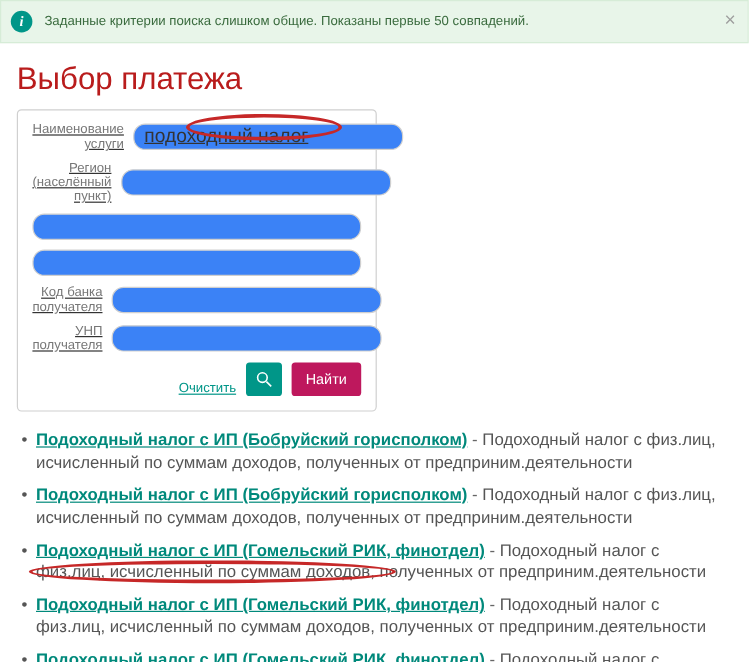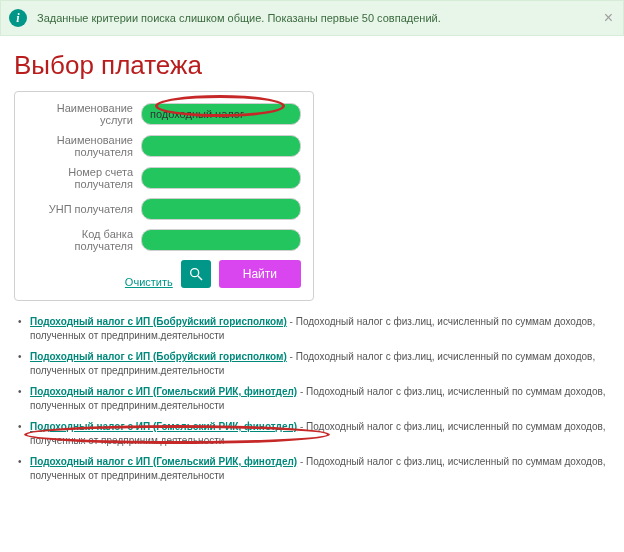--- a/index.html
+++ b/index.html
@@ -59,38 +59,39 @@
   .form-box {
     border: 1px solid #d0d0d0;
     border-radius: 4px;
     padding: 10px 12px 12px 12px;
     width: 300px;
   }
   .form-row {
     display: flex;
     align-items: center;
     margin-bottom: 8px;
+    text-decoration: underline;
   }
   .form-label {
     width: 140px;
     text-align: right;
     color: #777;
     font-size: 11px;
     padding-right: 8px;
   }
   .form-input {
     flex: 1;
     height: 22px;
     border: 1px solid #cfcfcf;
     border-radius: 10px;
     padding: 2px 8px;
-    font-size: 11px;
+    font-size: 16px;
     color: #333;
     outline: none;
-    background: #22c55e;
+    background: #3b82f6;
   }
   .button-row {
     display: flex;
     align-items: flex-end;
     justify-content: flex-end;
     gap: 8px;
     margin-top: 4px;
   }
   .btn-clear {
     color: #009688;
@@ -107,39 +108,39 @@
     background: #009688;
     border: none;
     border-radius: 3px;
     display: flex;
     align-items: center;
     justify-content: center;
     cursor: pointer;
   }
   .btn-icon svg { width: 16px; height: 16px; stroke: #fff; stroke-width: 2; fill: none; }
   .btn-find {
-    background: #d946ef;
+    background: #be185d;
     color: #fff;
     border: none;
     border-radius: 3px;
     height: 28px;
-    padding: 0 24px;
+    padding: 0 12px;
     font-size: 12px;
     cursor: pointer;
   }
   .results {
     list-style: none;
     padding: 0 0 0 4px;
     margin: 14px 0 0 0;
   }
   .results li {
     position: relative;
     padding-left: 12px;
     margin-bottom: 8px;
-    font-size: 10px;
+    font-size: 14px;
     color: #555;
     line-height: 1.35;
   }
   .results li::before {
     content: "•";
     position: absolute;
     left: 0;
     top: 0;
     color: #555;
   }
@@ -168,33 +169,35 @@
 <div class="content">
   <h1>Выбор платежа</h1>
 
   <div class="form-box" style="position:relative">
 
     <div class="form-row">
       <div class="form-label">Наименование услуги</div>
       <input class="form-input" value="подоходный налог" style="">
     </div>
     <div class="form-row">
-      <div class="form-label">Наименование получателя</div>
-      <input class="form-input" value="" style="">
-    </div>
-    <div class="form-row">
-      <div class="form-label">Номер счета получателя</div>
+      <div class="form-label">Регион (населённый пункт)</div>
+      <input class="form-input" value="" style="">
+    </div>
+    <div class="form-row">
+      <input class="form-input" value="" style="">
+    </div>
+    <div class="form-row">
+      <input class="form-input" value="" style="">
+    </div>
+    <div class="form-row">
+      <div class="form-label">Код банка получателя</div>
       <input class="form-input" value="" style="">
     </div>
     <div class="form-row">
       <div class="form-label">УНП получателя</div>
-      <input class="form-input" value="" style="">
-    </div>
-    <div class="form-row">
-      <div class="form-label">Код банка получателя</div>
       <input class="form-input" value="" style="">
     </div>
 
     <div class="button-row">
       <button class="btn-clear">Очистить</button>
       <button class="btn-icon">
         <svg viewBox="0 0 24 24">
           <circle cx="10" cy="10" r="6"></circle>
           <line x1="15" y1="15" x2="21" y2="21"></line>
         </svg>

